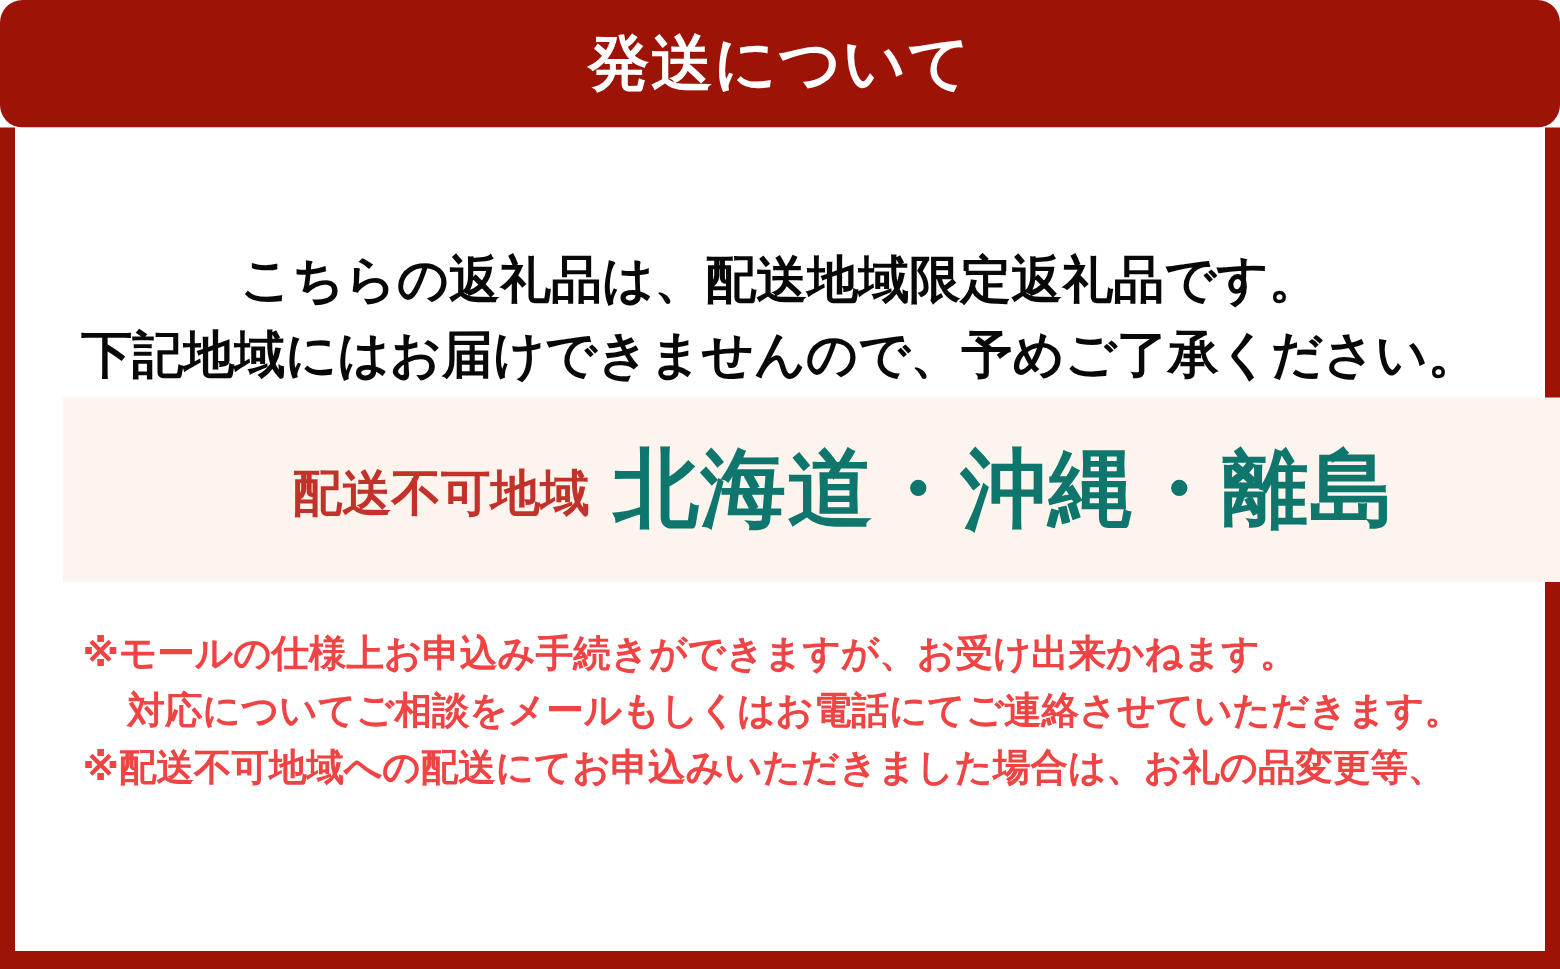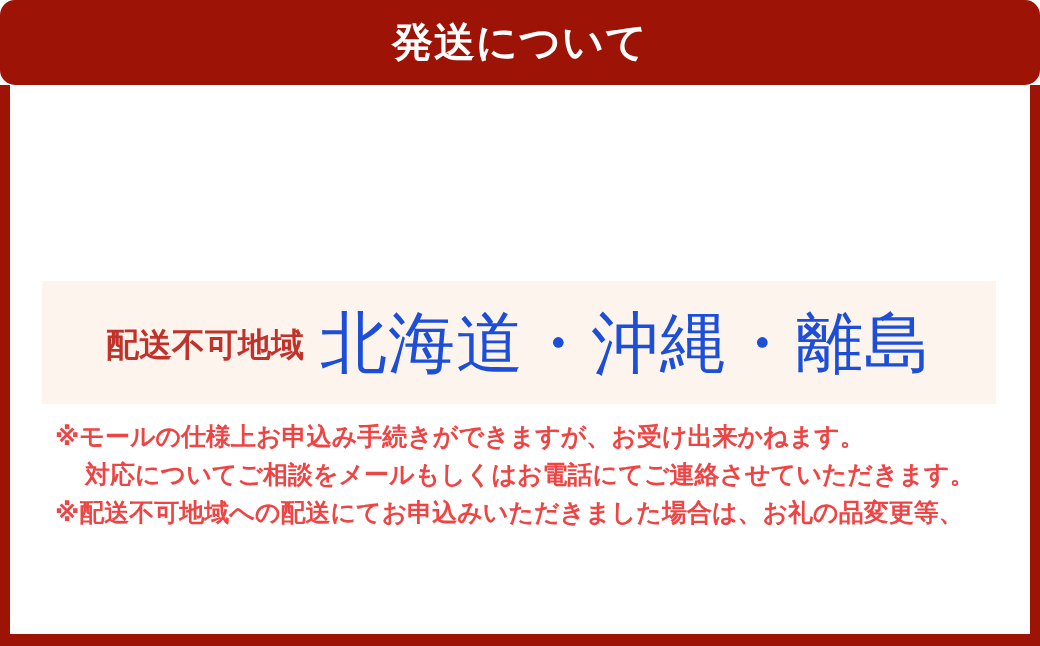--- a/index.html
+++ b/index.html
@@ -78,42 +78,43 @@
     font-weight: bold;
     line-height: 50px;
     white-space: nowrap;
     letter-spacing: 0px;
   }
 
   
   #restricted-band {
     position: absolute;
     left: 32px;
-    top: 196px;
+    top: 180px;
     width: 954px;
     height: 123px;
     background: #fdf5ed;
     display: flex;
     align-items: center;
     justify-content: center;
+    padding-left: 44px;
   }
   #restricted-label {
     color: #c1322a;
     font-size: 33px;
     font-weight: bold;
     letter-spacing: 0px;
     white-space: nowrap;
     margin-right: 16px;
     position: relative;
     top: 3px;
   }
   #restricted-regions {
-    color: #1d4ed8;
-    font-size: 67px;
-    font-weight: normal;
+    color: #0f766e;
+    font-size: 57px;
+    font-weight: bold;
     letter-spacing: 1px;
     white-space: nowrap;
     line-height: 1;
   }
 
   
   #footnotes {
     position: absolute;
     left: 45px;
     top: 332px;
@@ -140,20 +141,24 @@
   <div id="header-band">
     <span id="header-title">発送について</span>
   </div>
 
   <div id="frame-left" class="frame-edge"></div>
   <div id="frame-right" class="frame-edge"></div>
   <div id="frame-bottom" class="frame-edge"></div>
 
   <div id="content-area">
 
+    <div id="lead-paragraph">
+      <span class="lead-line">こちらの返礼品は、配送地域限定返礼品です。</span>
+      <span class="lead-line">下記地域にはお届けできませんので、予めご了承ください。</span>
+    </div>
 
     <div id="restricted-band">
       <span id="restricted-label">配送不可地域</span>
       <span id="restricted-regions">北海道・沖縄・離島</span>
     </div>
 
     <div id="footnotes">
       <span class="footnote-line">※モールの仕様上お申込み手続きができますが、お受け出来かねます。</span>
       <span class="footnote-line indented">対応についてご相談をメールもしくはお電話にてご連絡させていただきます。</span>
       <span class="footnote-line">※配送不可地域への配送にてお申込みいただきました場合は、お礼の品変更等、</span>

